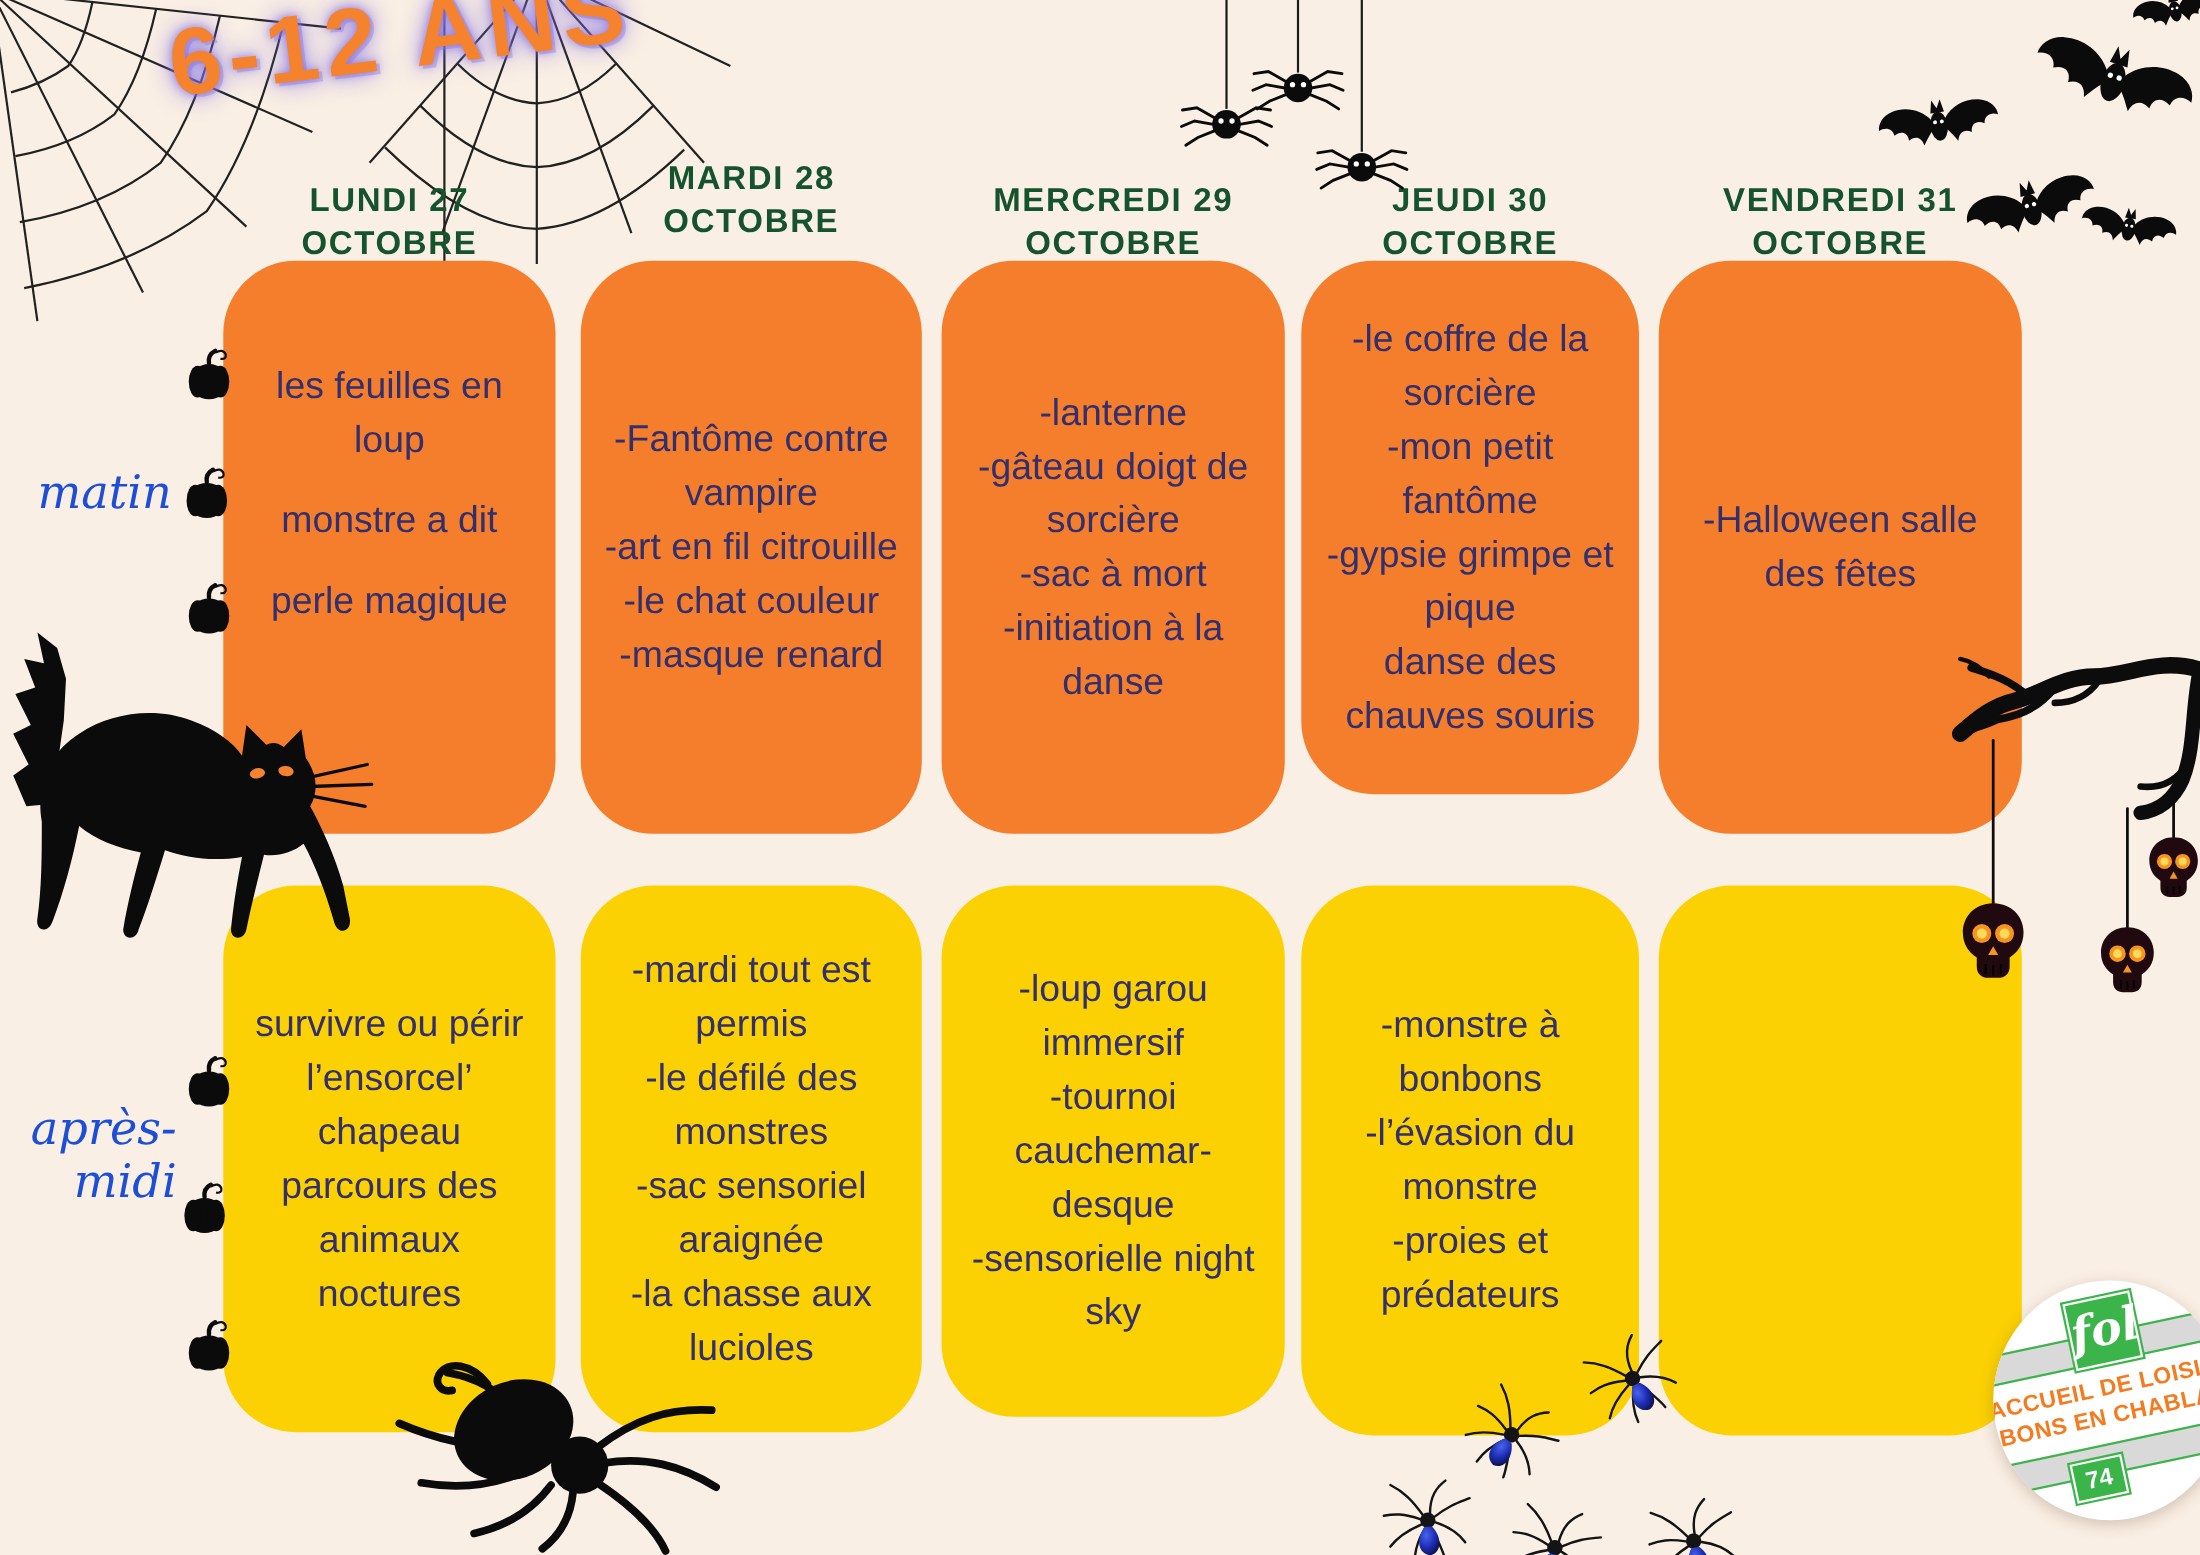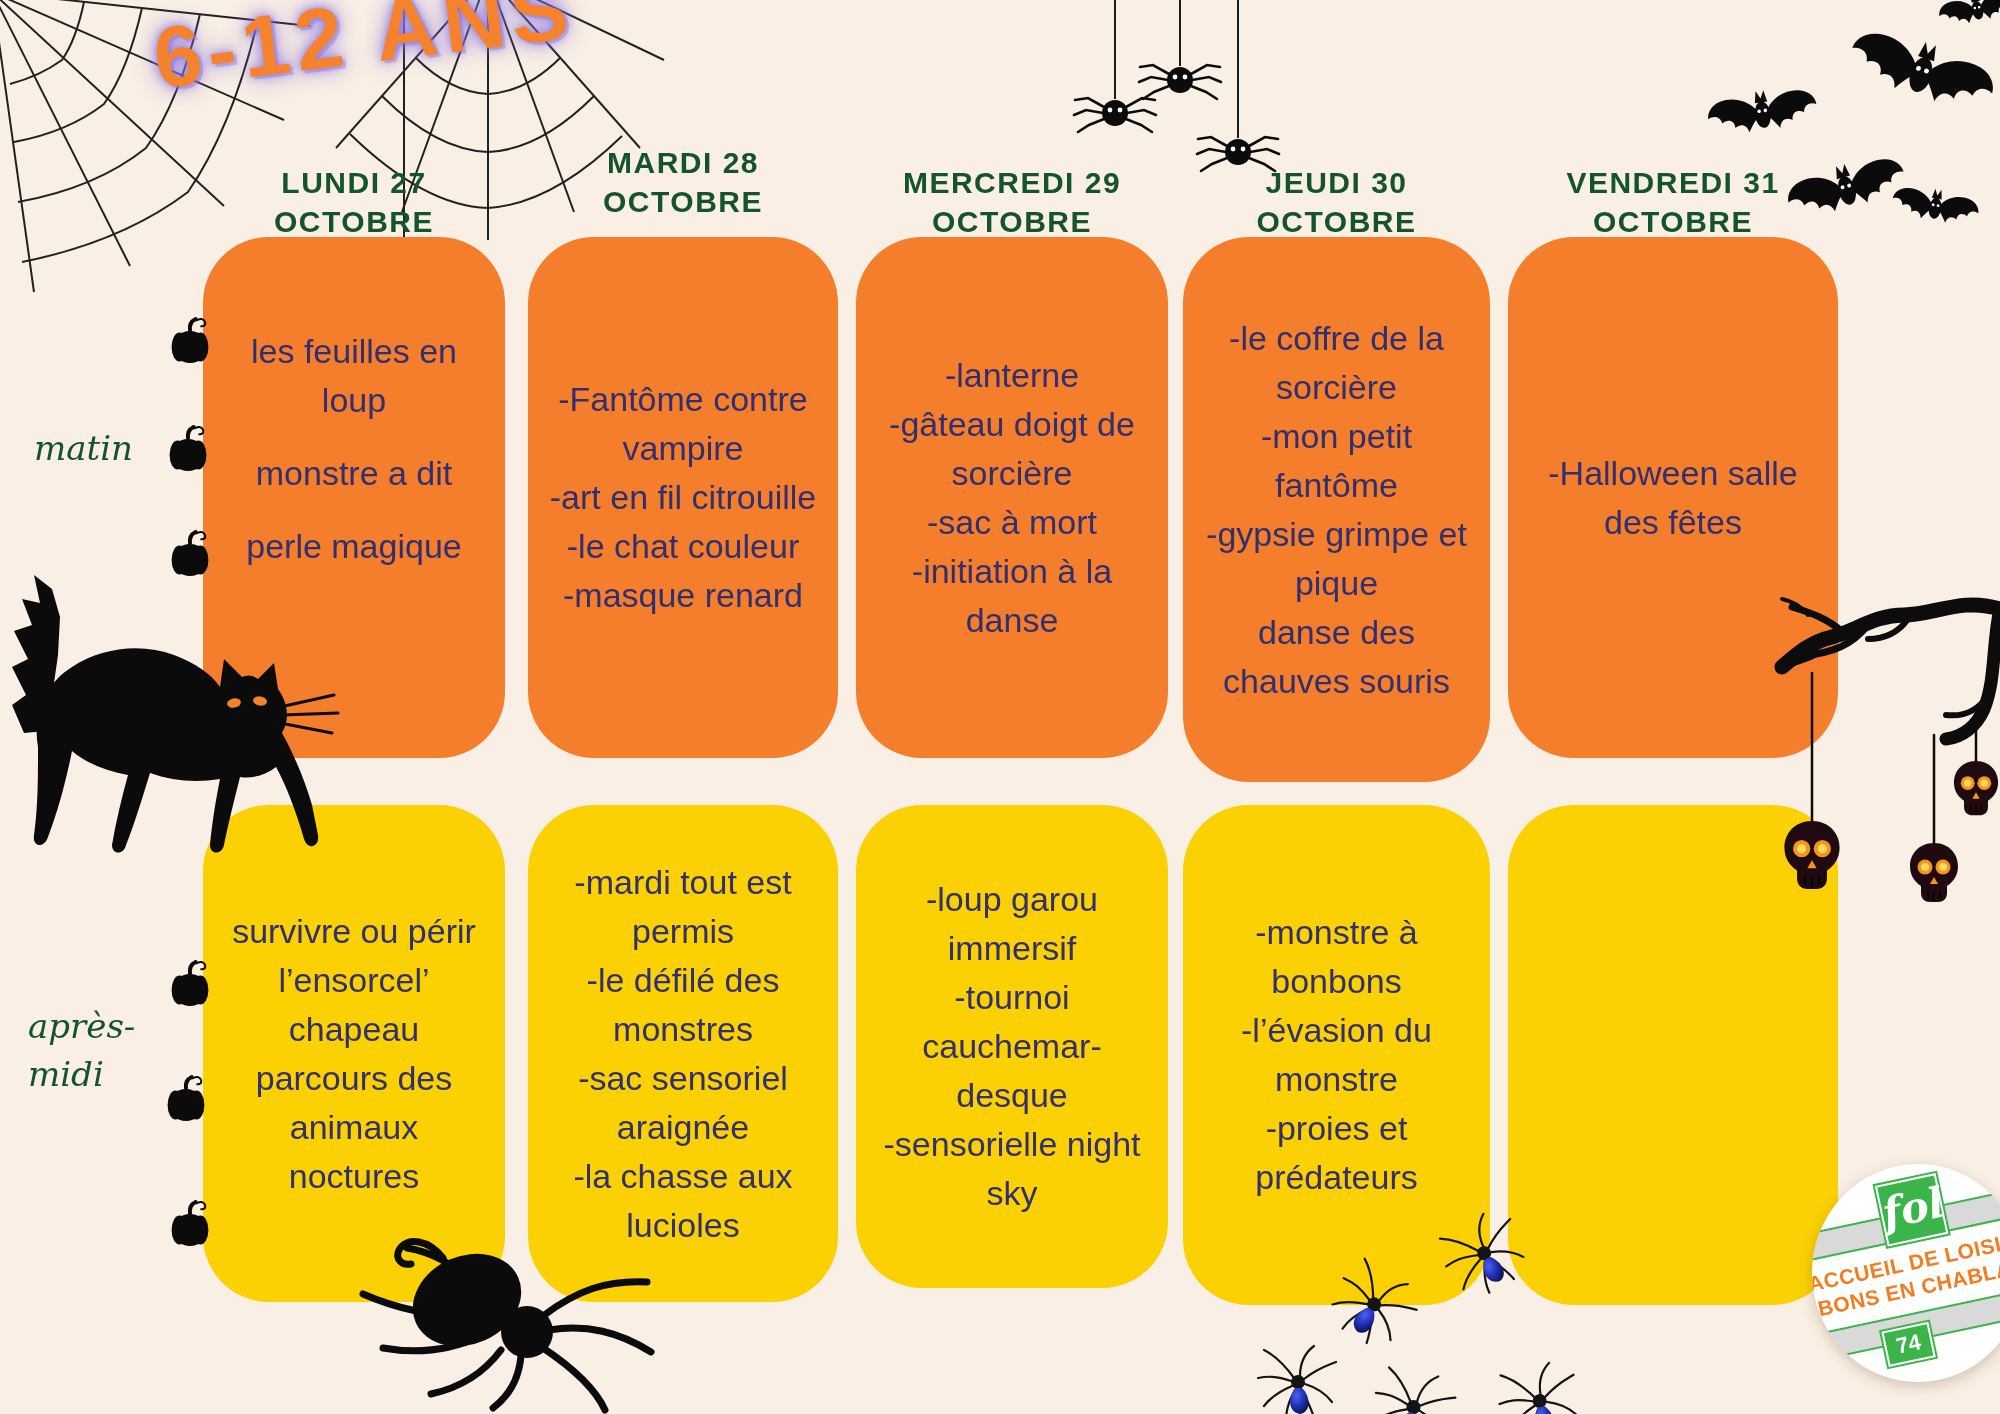--- a/index.html
+++ b/index.html
@@ -28,36 +28,36 @@
   .card .activity{max-width:286px}
   .card.narrow .activity{max-width:262px}
   .card.gap-items .activity{margin:12px 0}
   .card.start-top{justify-content:flex-start;padding-top:78px}
   
   .c0{left:203px;width:302px}
   .c1{left:528px;width:310px}
   .c2{left:856px;width:312px}
   .c3{left:1183px;width:307px}
   .c4{left:1508px;width:330px}
-  #card-jeudi-am{height:545px}
+  #card-jeudi-am{height:485px}
   #card-mercredi-pm{height:483px}
   #card-jeudi-pm,#card-vendredi-pm{height:500px}
   #hdr-mardi{top:143px}
   
   .poster-title{
     position:absolute;left:148px;top:10px;z-index:6;
     font-size:86px;font-weight:bold;letter-spacing:6px;
     color:#F5822D;transform:rotate(-7deg);transform-origin:left top;
     text-shadow:0 0 22px rgba(132,113,226,.95),0 0 8px rgba(132,113,226,.8),3px 3px 0 rgba(132,113,226,.35);
   }
   
   .row-label{
-    position:absolute;z-index:3;color:#14532d;
+    position:absolute;z-index:3;color:#1d4ed8;
     font-family:"DejaVu Serif",serif;font-style:italic;
-    font-size:34px;line-height:48px;
+    font-size:42px;line-height:48px;text-align:right;
   }
   #label-matin{left:34px;top:424px}
   #label-apresmidi{left:28px;top:1002px}
   
   .deco{position:absolute;z-index:5;pointer-events:none}
   .pumpkin{width:48px;height:54px}
   
   .logo-badge{
     position:absolute;left:1812px;top:1164px;width:212px;height:218px;z-index:7;
     background:#fff;border-radius:50%;overflow:hidden;

